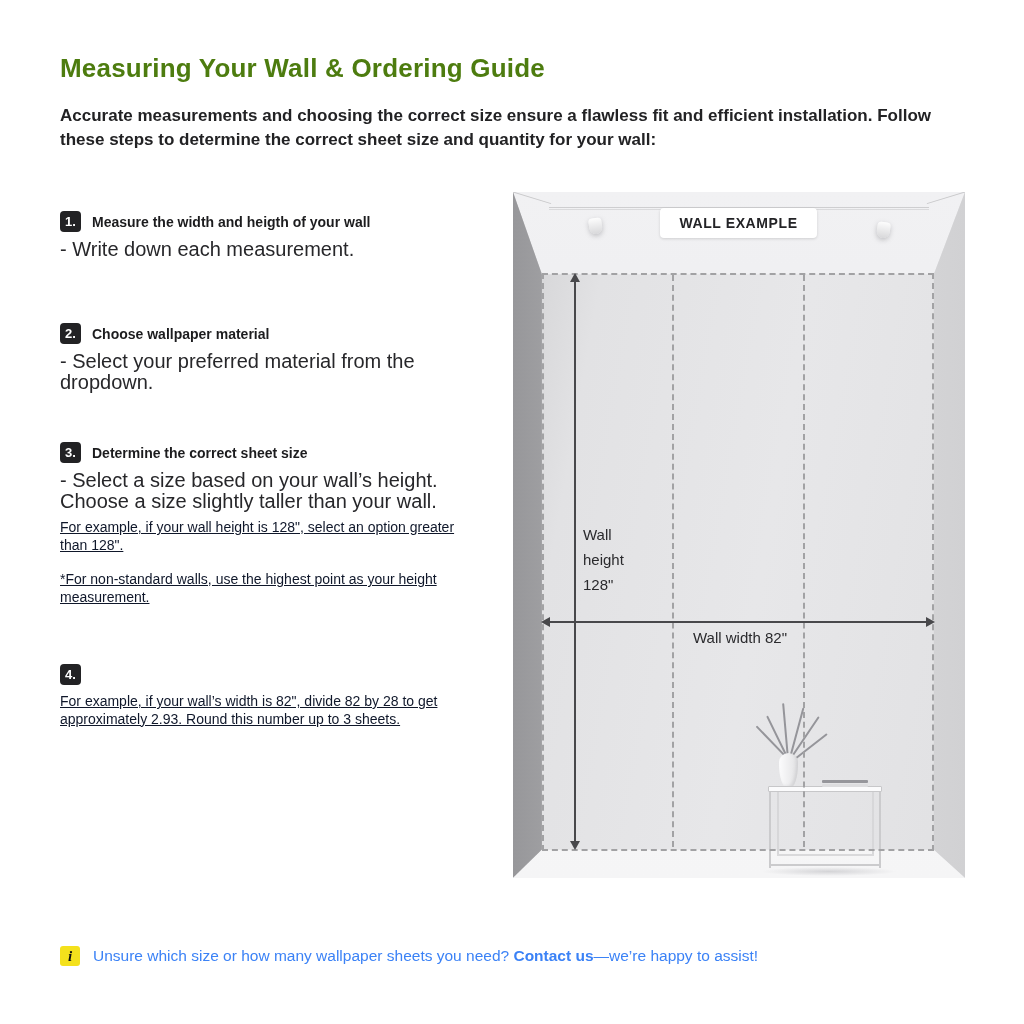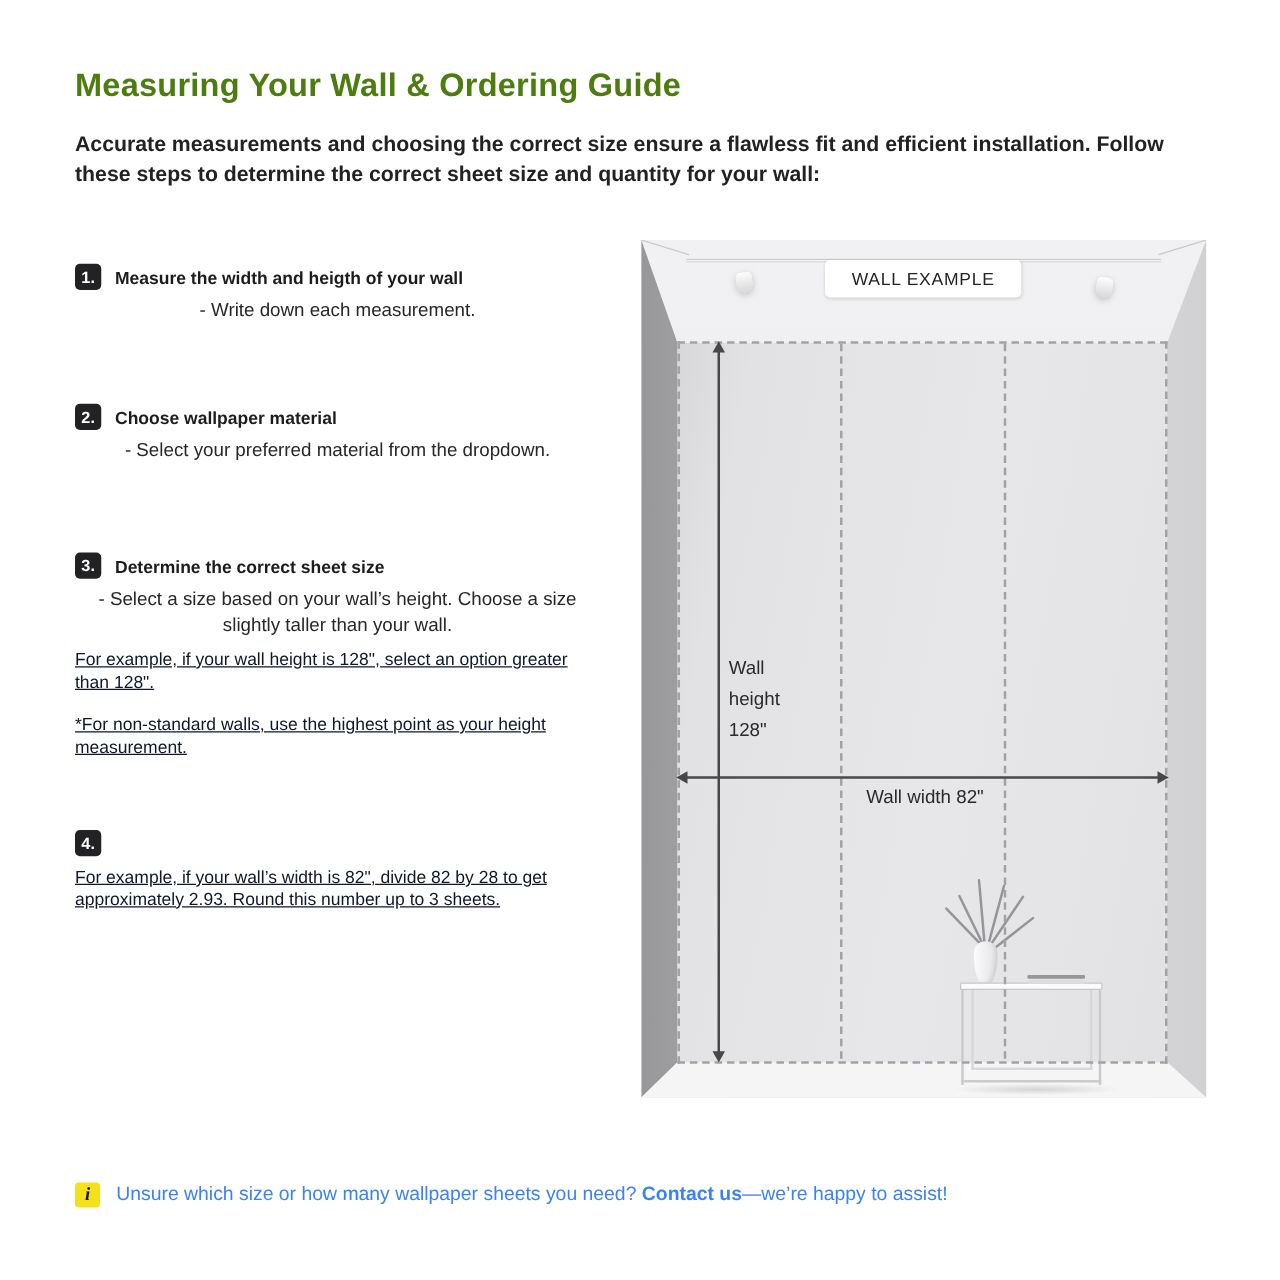--- a/index.html
+++ b/index.html
@@ -20,21 +20,21 @@
   }
   .step { position:absolute; left:60px; width:420px; }
   #step1{ top:211px; } #step2{ top:323px; } #step3{ top:442px; } #step4{ top:664px; }
   .step-head { display:flex; align-items:center; gap:11px; }
   .badge {
     flex:0 0 auto; width:21px; height:21px; border-radius:4px;
     background:#222224; color:#fff; font-size:13px; font-weight:700;
     display:flex; align-items:center; justify-content:center;
   }
   .step-title { margin:0; font-size:14px; font-weight:700; color:#1c1c1e; }
-  .step-body { margin:7px 0 0; font-size:15px; line-height:20.5px; color:#27272a;text-align:center; }
+  .step-body { margin:7px 0 0; font-size:20px; line-height:20.5px; color:#27272a; }
   .step-note { margin:8px 0 0; font-size:14px; line-height:17.5px; color:#0f172a;text-decoration:underline; }
   .step-note.gap { margin-top:17px; }
 
   
   .wall-figure {
     position:absolute; left:513px; top:192px; width:452px; height:686px; margin:0;
     overflow:hidden;
     background:linear-gradient(100deg,#d0d0d2,#e2e2e4 18%,#e7e7e9 55%,#e1e1e3 100%);
   }
   .ceiling  { position:absolute; inset:0; clip-path:polygon(0 0,100% 0,93.1% 12%,6.4% 12%);
@@ -51,21 +51,21 @@
   .trim-dr{ position:absolute; right:-3px; top:5px; width:42px; height:1px; background:#c9c9cb; transform:rotate(-17deg); }
   .light { position:absolute; width:13px; height:16px; border-radius:4px 4px 7px 7px;
            background:linear-gradient(#fdfdfd,#d8d8da); box-shadow:0 2px 5px rgba(120,120,126,.4); }
   #light-left  { left:76px;  top:26px; transform:rotate(-8deg); }
   #light-right { left:364px; top:30px; transform:rotate(8deg); }
 
   .example-pill {
     position:absolute; left:147px; top:16px; width:157px; height:30px;
     background:#ffffff; border-radius:4px; box-shadow:0 1px 3px rgba(0,0,0,.14);
     display:flex; align-items:center; justify-content:center;
-    font-size:14px; font-weight:400; letter-spacing:.6px; color:#232326;
+    font-size:14px; font-weight:700; letter-spacing:.6px; color:#232326;
   }
 
   
   .table-top { position:absolute; left:255px; top:594px; width:114px; height:6px;
                background:#fbfbfc; border:1px solid #c7c7c9; border-radius:1px; }
   .leg { position:absolute; width:2px; background:#cbcbcd; }
   #leg-fl{ left:256px; top:600px; height:76px; } #leg-fr{ left:366px; top:600px; height:76px; }
   #leg-bl{ left:264px; top:600px; height:64px; background:#d7d7d9; }
   #leg-br{ left:359px; top:600px; height:64px; background:#d7d7d9; }
   #rail-front{ position:absolute; left:256px; top:672px; width:112px; height:2px; background:#cbcbcd; }

